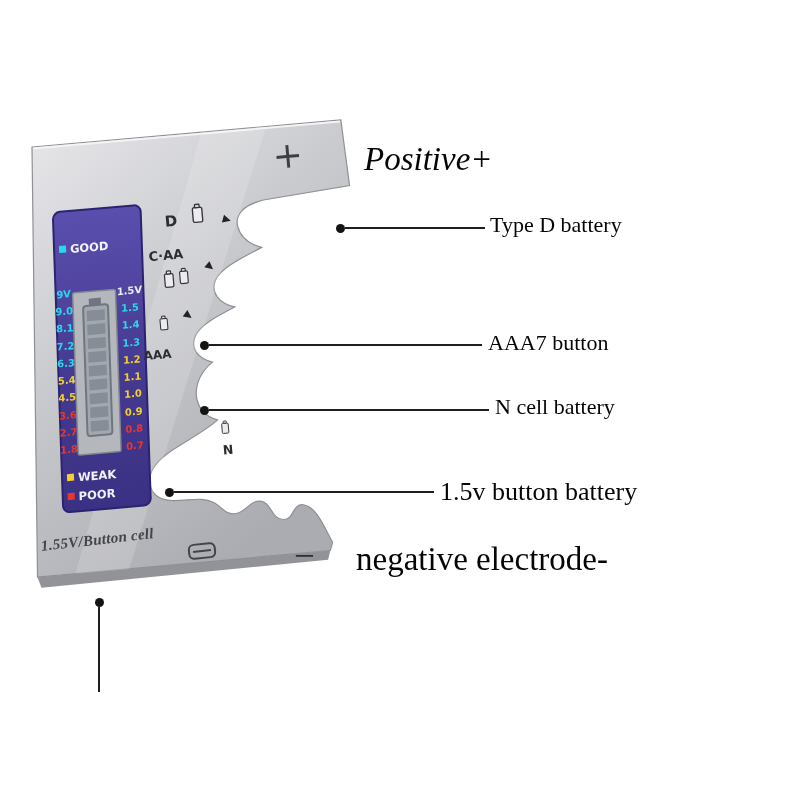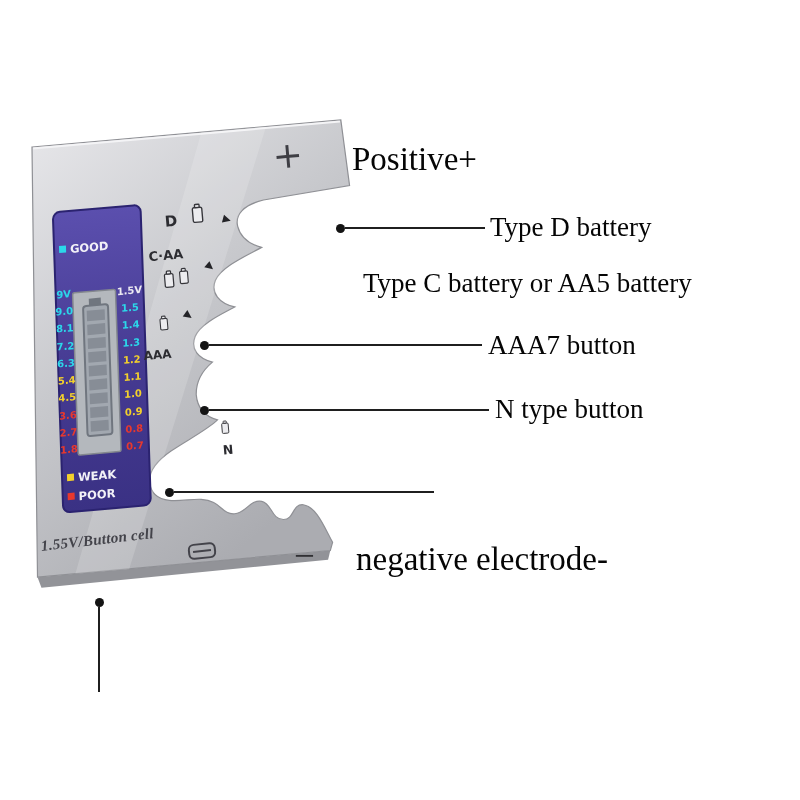--- a/index.html
+++ b/index.html
@@ -1,19 +1,19 @@
 <!DOCTYPE html>
 <html><head>
 <meta charset="utf-8">
 <style>
   html,body{margin:0;padding:0;background:#ffffff;}
   #stage{position:relative;width:800px;height:800px;background:#ffffff;overflow:hidden;
          font-family:"Liberation Serif", serif;}
   #device-svg{position:absolute;left:0;top:0;}
-  .lbl{position:absolute;font-size:27px;color:#050505;white-space:nowrap;line-height:1.15;}
+  .lbl{position:absolute;font-size:22px;color:#050505;white-space:nowrap;line-height:1.15;}
   .lbl-lg{font-size:33px;}
   .dot{position:absolute;width:9px;height:9px;border-radius:50%;background:#141414;}
   .hline{position:absolute;height:2px;background:#1f1f1f;}
   .vline{position:absolute;width:2px;background:#1f1f1f;}
   .scale-txt{font-family:"DejaVu Sans", sans-serif;font-size:10px;font-weight:bold;}
   .panel-word{font-family:"DejaVu Sans", sans-serif;font-size:11.5px;font-weight:bold;fill:#f2f1f7;}
   .slot-txt{font-family:"DejaVu Sans", sans-serif;font-weight:bold;fill:#2c2c31;}
   .bicon{fill:#ececef;stroke:#35353a;stroke-width:1.3;}
   .arrow{fill:#232327;}
   #model-label{position:absolute;left:40px;top:538px;transform:rotate(-6.5deg);transform-origin:0 0;
@@ -145,37 +145,37 @@
       <text class="slot-txt" font-size="12.5" text-anchor="middle" x="169" y="323">N</text>
     </g>
   </svg>
 
   <div id="model-label">1.55V/Button cell</div>
   <div id="coin-icon">
     <div class="coin-line"></div>
   </div>
   <div id="minus-mark">−</div>
 
-  <div class="lbl lbl-lg" style="left:352px;top:141px;">Positive+</div>
+  <div class="lbl lbl-lg" style="left:364px;top:141px;font-style:italic;">Positive+</div>
 
   <div class="dot" style="left:336px;top:224px;"></div>
   <div class="hline" style="left:345px;top:227px;width:140px;"></div>
   <div class="lbl" style="left:490px;top:212px;">Type D battery</div>
 
-  <div class="lbl" style="left:363px;top:268px;">Type C battery or AA5 battery</div>
 
   <div class="dot" style="left:200px;top:341px;"></div>
   <div class="hline" style="left:209px;top:344px;width:273px;"></div>
   <div class="lbl" style="left:488px;top:330px;">AAA7 button</div>
 
   <div class="dot" style="left:200px;top:406px;"></div>
   <div class="hline" style="left:209px;top:409px;width:280px;"></div>
-  <div class="lbl" style="left:495px;top:394px;">N type button</div>
+  <div class="lbl" style="left:495px;top:394px;">N cell battery</div>
 
   <div class="dot" style="left:165px;top:488px;"></div>
   <div class="hline" style="left:174px;top:491px;width:260px;"></div>
+  <div class="lbl" style="left:440px;top:477px;font-size:26px;">1.5v button battery</div>
 
   <div class="lbl lbl-lg" style="left:356px;top:541px;">negative electrode-</div>
 
   <div class="dot" style="left:95px;top:598px;"></div>
   <div class="vline" style="left:98px;top:607px;height:85px;"></div>
 
 </div>
 
 </body></html>

